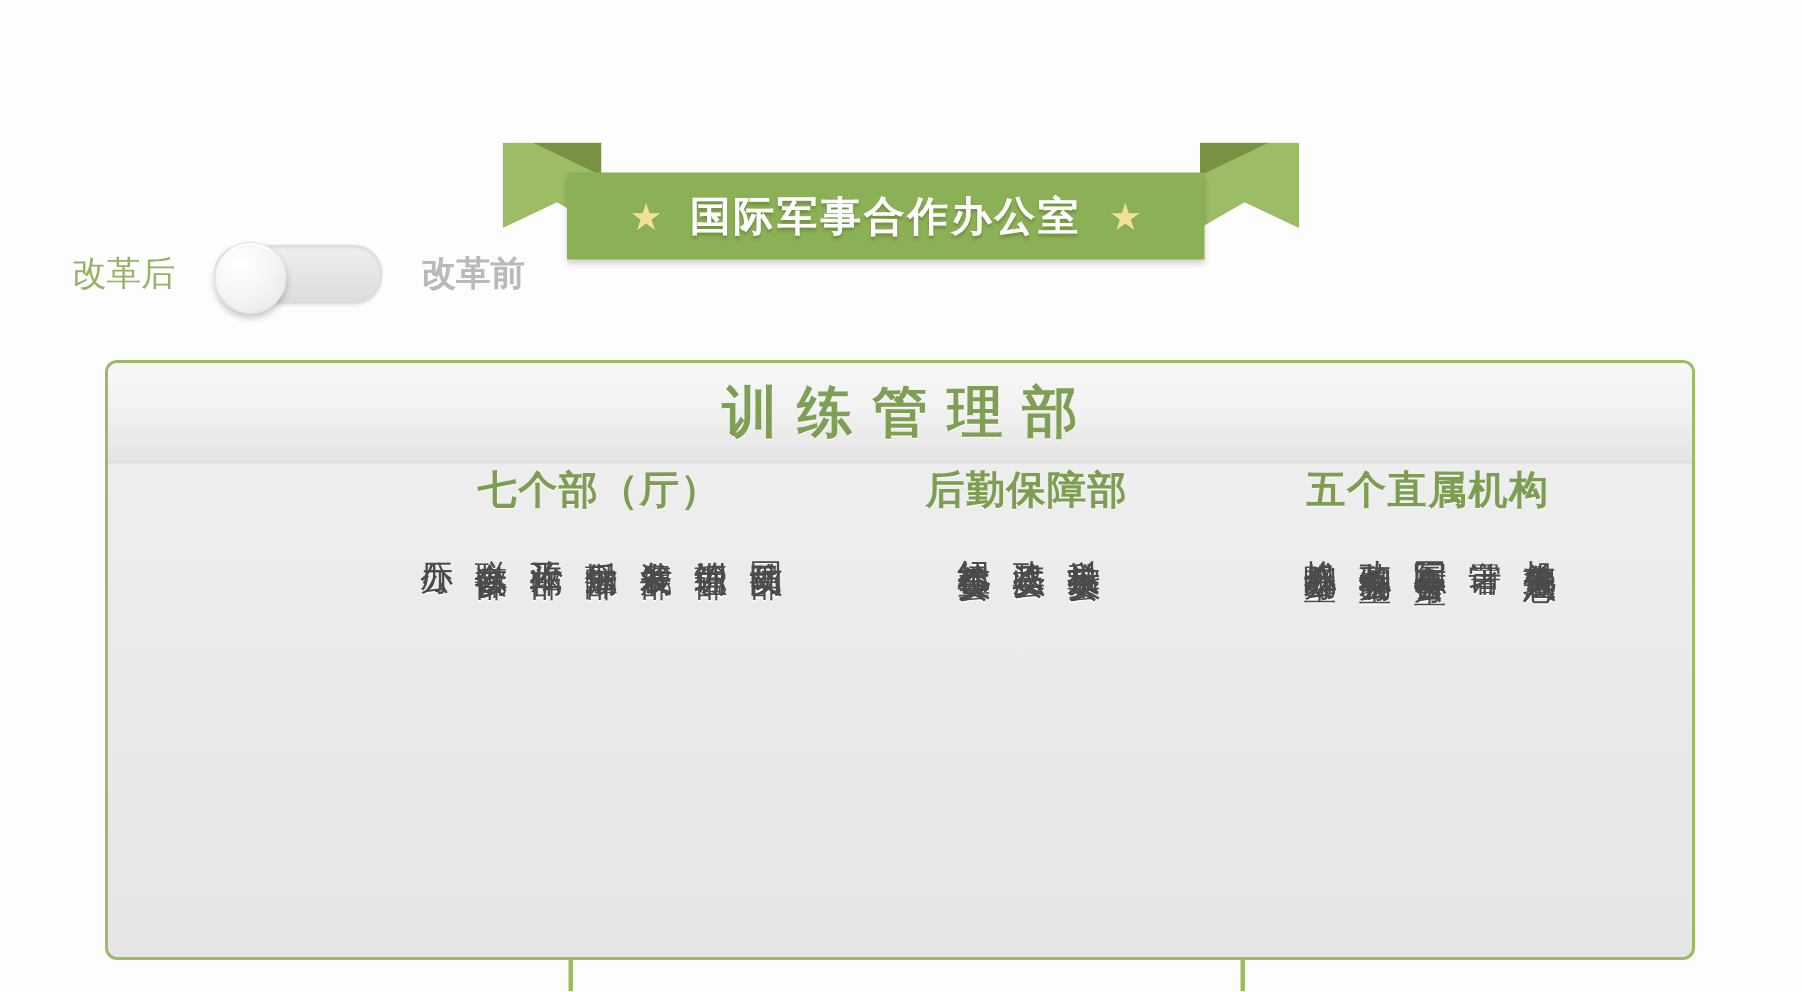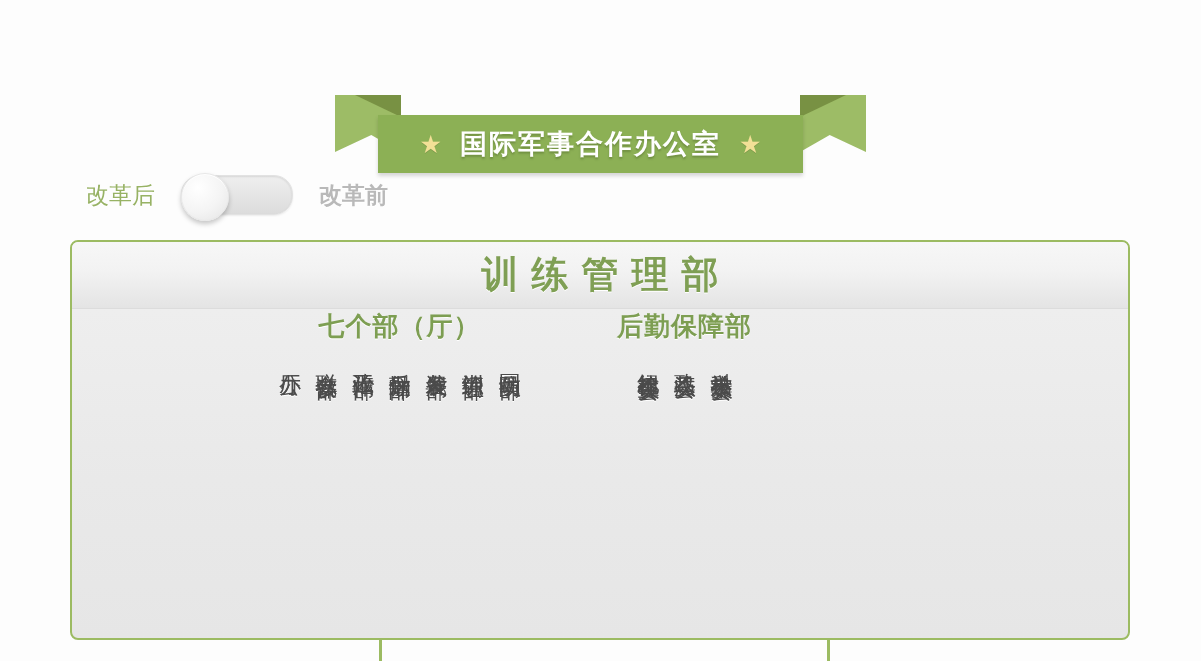--- a/index.html
+++ b/index.html
@@ -84,25 +84,24 @@
     font-weight: bold;
     letter-spacing: 2px;
     white-space: nowrap;
     text-shadow: 0 2px 2px rgba(60,80,30,0.35);
   }
 
   
   #toggle-row {
     position: absolute;
     left: 48px;
-    top: 175px;
+    top: 163px;
     display: flex;
     align-items: center;
     gap: 26px;
-    margin-left: 38px;
   }
   .toggle-label {
     font-size: 23px;
     line-height: 1;
     white-space: nowrap;
     text-shadow: 0 1px 0 #fff;
   }
   #toggle-label-after { color: #97b264; }
   #toggle-label-before { color: #b9b9b9; font-weight: bold; }
 
@@ -260,18 +259,28 @@
 
     <div class="group" id="group-cmtes">
       <div class="group-title">后勤保障部</div>
       <div class="group-items">
         <div class="v-item">科学技术委员会</div>
         <div class="v-item">政法委员会</div>
         <div class="v-item">纪律检查委员会</div>
       </div>
     </div>
 
+    <div class="group" id="group-orgs">
+      <div class="group-title">五个直属机构</div>
+      <div class="group-items">
+        <div class="v-item">机关事务管理总局</div>
+        <div class="v-item">审计署</div>
+        <div class="v-item">国际军事合作办公室</div>
+        <div class="v-item">改革和编制办公室</div>
+        <div class="v-item">战略规划办公室</div>
+      </div>
+    </div>
 
   </div>
 </div>
 
 <div class="connector" id="connector-left"></div>
 <div class="connector" id="connector-right"></div>
 
 </body></html>

